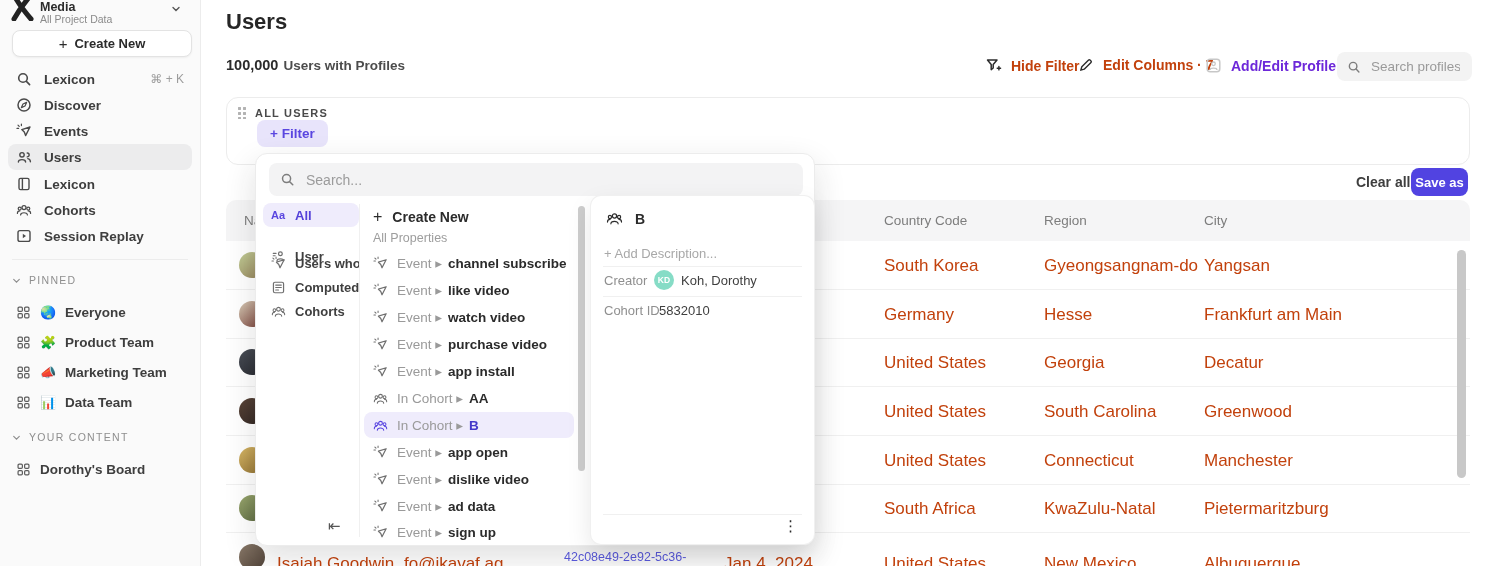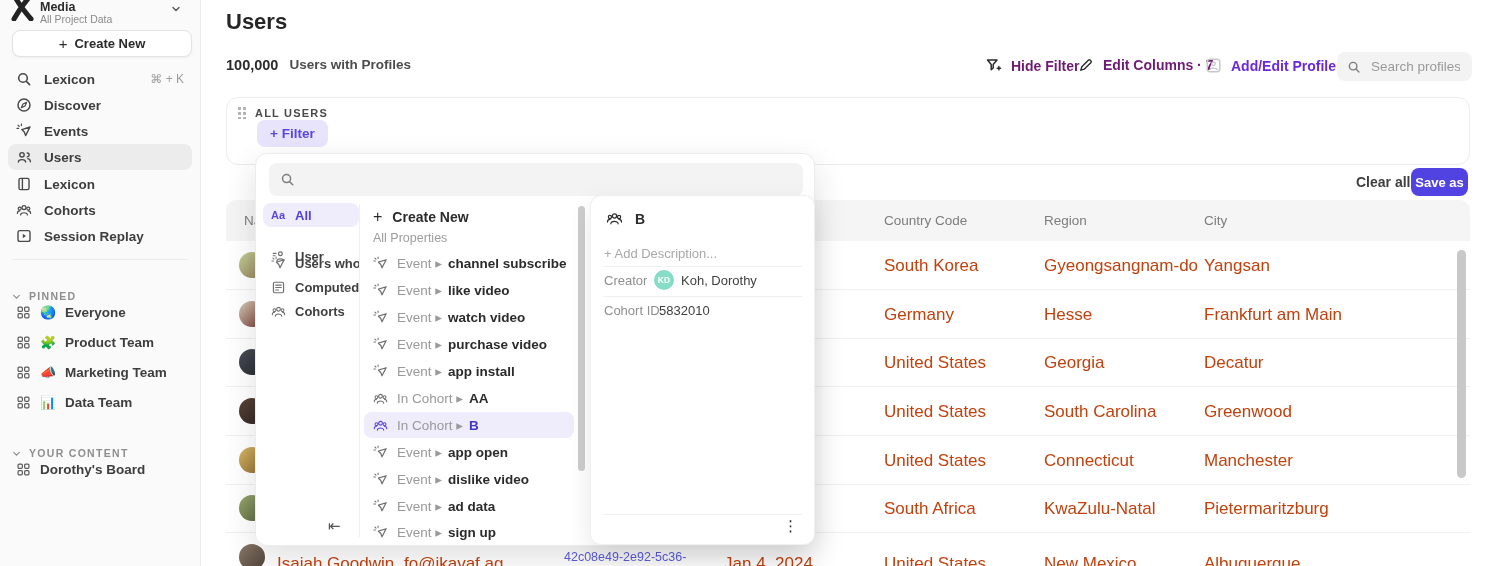--- a/index.html
+++ b/index.html
@@ -12,29 +12,29 @@
   .ws-name{left:40px;top:0;font-size:12.5px;font-weight:700;color:#2b2b2b;}
   .ws-sub{left:40px;top:13px;font-size:10.5px;color:#8b8b8b;}
   .create-new{left:12px;top:30px;width:178px;height:25px;background:#fff;border:1px solid #e3e3e3;border-radius:8px;
     box-shadow:0 1px 2px rgba(0,0,0,.05);display:flex;align-items:center;justify-content:center;gap:7px;
     font-size:13px;font-weight:700;color:#2b2b2b;cursor:pointer;}
   .nav-item{left:8px;width:184px;height:26px;border-radius:8px;display:flex;align-items:center;padding:0 8px;box-sizing:border-box;gap:12px;color:#3e3e3e;font-size:13.5px;font-weight:600;cursor:pointer;}
   .nav-item.active{background:#ececed;}
   .nav-item .ic{color:#4a4a4a;flex:0 0 16px;}
   .nav-short{margin-left:auto;color:#9c9c9c;font-size:12px;font-weight:400;}
   .side-div{left:12px;top:259px;width:176px;height:1px;background:#ececec;}
-  .sec-head{left:12px;display:flex;align-items:center;gap:8px;color:#8e8e8e;font-size:10.5px;font-weight:700;letter-spacing:1.3px;margin-top:16px;}
+  .sec-head{left:12px;display:flex;align-items:center;gap:8px;color:#8e8e8e;font-size:10.5px;font-weight:400;letter-spacing:1.3px;}
   .board-item{left:8px;width:184px;height:28px;display:flex;align-items:center;gap:9px;padding:0 8px;box-sizing:border-box;font-size:13.5px;font-weight:600;color:#3e3e3e;cursor:pointer;}
   .board-item .emoji{font-size:13px;width:16px;text-align:center;}
   
   .page-title{left:226px;top:9px;font-size:22px;font-weight:700;color:#262626;}
-  .count-row{left:226px;top:57px;display:flex;gap:11px;align-items:flex-start;}
+  .count-row{left:226px;top:57px;display:flex;gap:5px;align-items:flex-end;}
   .count-num{font-size:14.5px;font-weight:700;color:#2b2b2b;}
   .count-label{font-size:13.5px;font-weight:600;color:#4c4c4c;}
-  .tb-btn{top:57px;display:flex;align-items:center;gap:9px;font-size:14px;font-weight:700;color:#701a75;cursor:pointer;}
+  .tb-btn{top:57px;display:flex;align-items:center;gap:9px;font-size:14px;font-weight:700;color:#c2410c;cursor:pointer;}
   .tb-btn .ic{color:#2b2b2b;}
   .tb-btn.disabled{color:#6d28d9;}
   .tb-btn.disabled .ic{color:#c7c7c7;}
   .search-box{left:1337px;top:52px;width:135px;height:29px;background:#f3f3f3;border-radius:8px;display:flex;align-items:center;gap:8px;padding:0 10px;box-sizing:border-box;}
   .search-box input{border:none;background:transparent;outline:none;font-family:"Liberation Sans",sans-serif;font-size:13.5px;color:#444;width:100%;}
   .search-box input::placeholder{color:#9a9a9a;}
   
   .filter-card{left:226px;top:97px;width:1244px;height:68px;background:#fff;border:1px solid #ececec;border-radius:12px;box-sizing:border-box;}
   .seg-label{left:28px;top:9px;font-size:11px;font-weight:700;letter-spacing:1.2px;color:#4a4a4a;}
   .filter-btn{left:30px;top:22px;height:27px;padding:0 13px;background:#e8e4fb;border-radius:8px;color:#5a46e0;font-size:13.5px;font-weight:700;display:inline-flex;align-items:center;cursor:pointer;}
@@ -379,20 +379,21 @@
   <div class="abs t-scroll"></div>
 
   <div class="abs dd-panel">
     <div class="dd-search">
       <span style="color:#7d7d7d;">
           <svg width="15" height="15" viewBox="0 0 16 16">
             <circle cx="7" cy="7" r="4.3" stroke="currentColor" stroke-width="1.6" fill="none"></circle>
             <path d="M10.4 10.4 L13.6 13.6" stroke="currentColor" stroke-width="1.6" stroke-linecap="round"></path>
           </svg>
         </span>
+      <input placeholder="Search..." style="">
     </div>
 
     <div class="dd-tab active" style="top:49px;">
       <span class="ic" style="font-size:11px;font-weight:700;">Aa</span>
       <span>All</span>
     </div>
     <div class="dd-tab" style="top:90px;">
       <span class="ic">
           <svg width="15" height="15" viewBox="0 0 16 16">
             <circle cx="10" cy="5" r="2" stroke="currentColor" stroke-width="1.3" fill="none"></circle>

